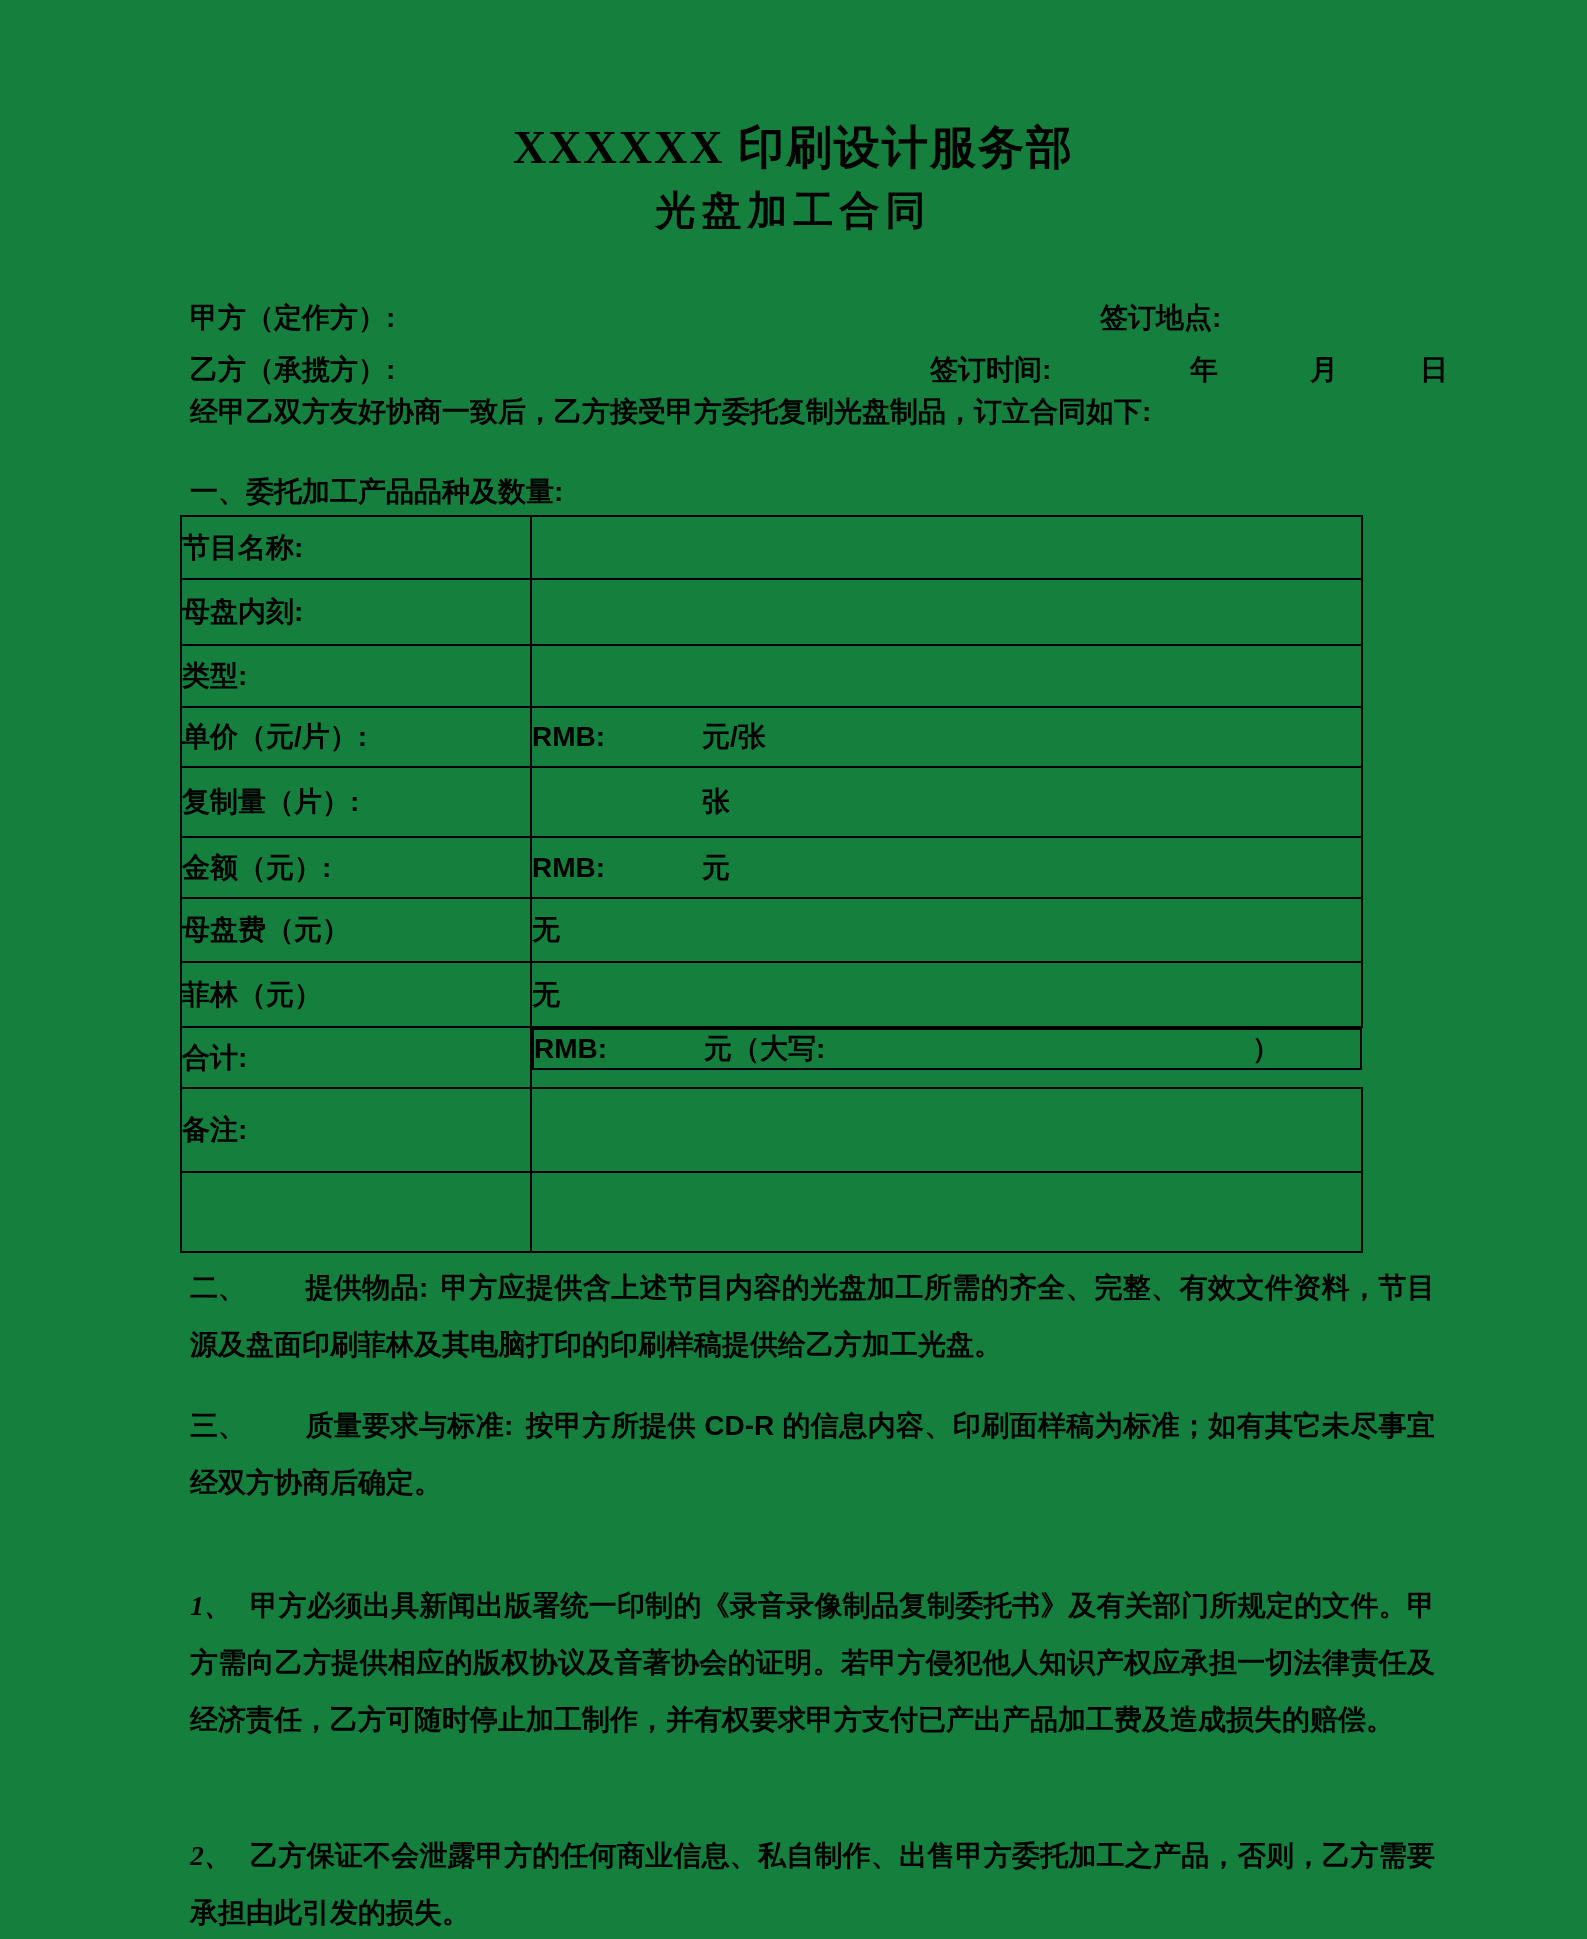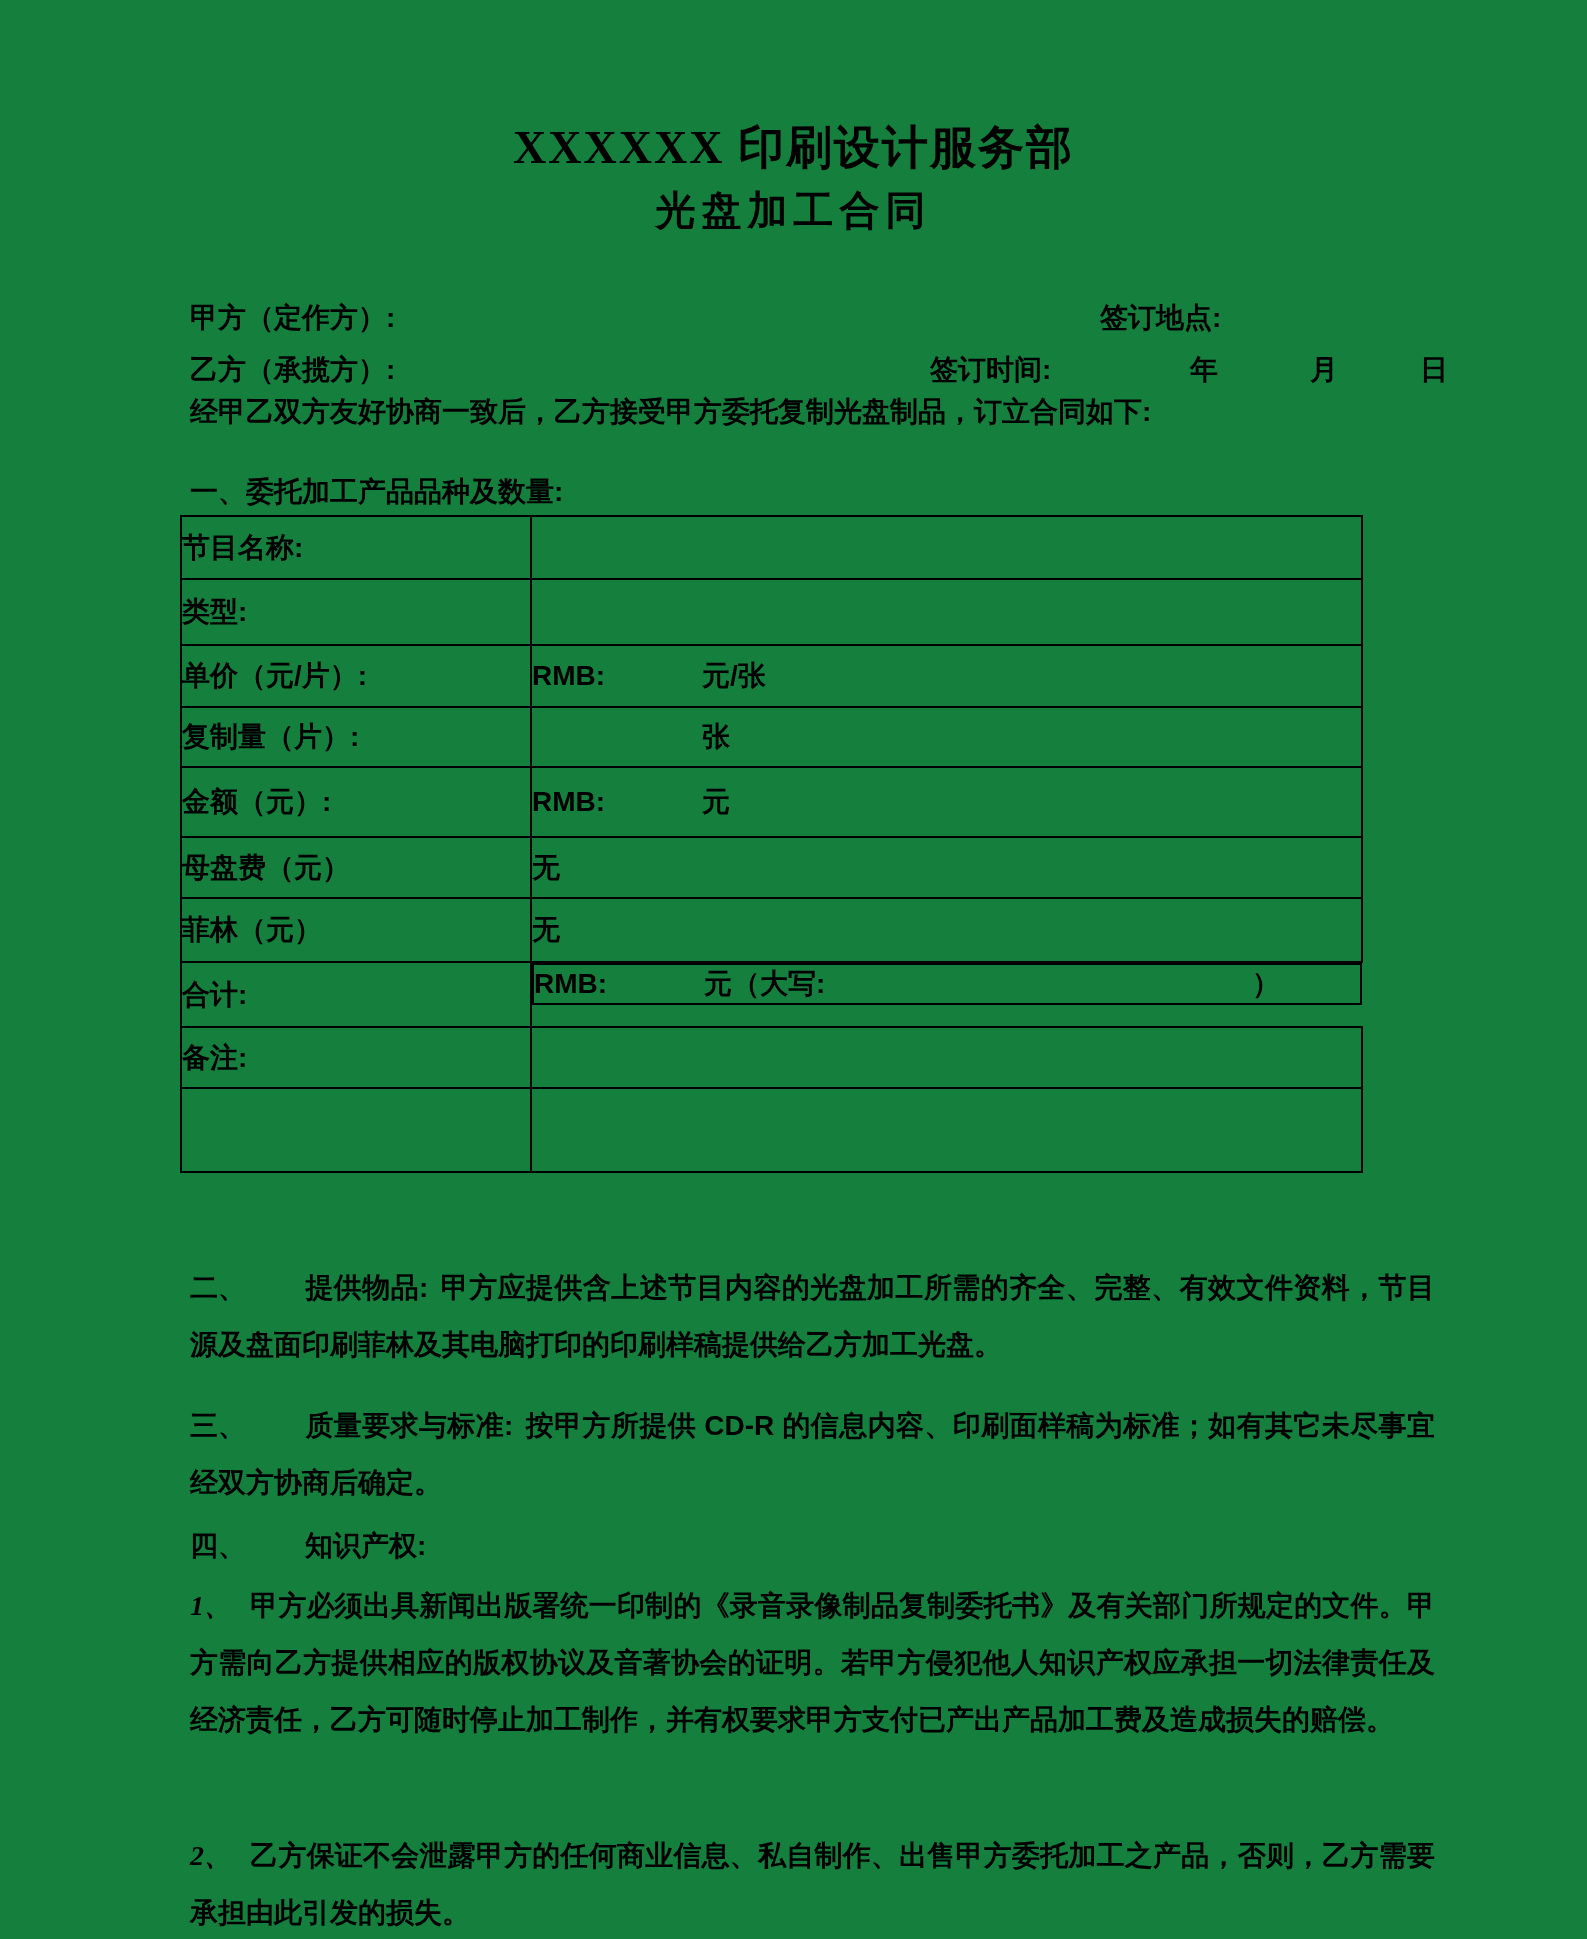--- a/index.html
+++ b/index.html
@@ -121,20 +121,24 @@
 
   <div class="sec1-heading">一、委托加工产品品种及数量:</div>
 
   <table class="products">
     <tbody id="table-body">
         <tr>
           <td class="c1">节目名称:</td>
           <td class="c2 t-empty"></td>
         </tr>
         <tr>
+          <td class="c1">母盘内刻:</td>
+          <td class="c2 t-empty"></td>
+        </tr>
+        <tr>
           <td class="c1">类型:</td>
           <td class="c2 t-empty"></td>
         </tr>
         <tr>
           <td class="c1">单价（元/片）:</td>
           <td class="c2 t-rmb"><span class="v-prefix">RMB:</span><span class="v-val">元/张</span></td>
         </tr>
         <tr>
           <td class="c1">复制量（片）:</td>
           <td class="c2 t-indent"><span class="v-gap"></span><span class="v-val">张</span></td>
@@ -171,23 +175,20 @@
   </table>
 
   <div class="para p-sec2">
     <span class="sec-num">二、</span><span class="sec-heading">提供物品:</span><span>甲方应提供含上述节目内容的光盘加工所需的齐全、完整、有效文件资料，节目源及盘面印刷菲林及其电脑打印的印刷样稿提供给乙方加工光盘。</span>
   </div>
 
   <div class="para p-sec3">
     <span class="sec-num">三、</span><span class="sec-heading">质量要求与标准:</span><span>按甲方所提供 CD-R 的信息内容、印刷面样稿为标准；如有其它未尽事宜经双方协商后确定。</span>
   </div>
 
-  <div class="para p-sec4">
-    <span class="sec-num">四、</span><span class="sec-heading">知识产权:</span>
-  </div>
 
   <div class="para p-item1">
     <span class="item-num">1、</span><span>甲方必须出具新闻出版署统一印制的《录音录像制品复制委托书》及有关部门所规定的文件。甲方需向乙方提供相应的版权协议及音著协会的证明。若甲方侵犯他人知识产权应承担一切法律责任及经济责任，乙方可随时停止加工制作，并有权要求甲方支付已产出产品加工费及造成损失的赔偿。</span>
   </div>
 
   <div class="para p-item2">
     <span class="item-num">2、</span><span>乙方保证不会泄露甲方的任何商业信息、私自制作、出售甲方委托加工之产品，否则，乙方需要承担由此引发的损失。</span>
   </div>
 
 </div>

